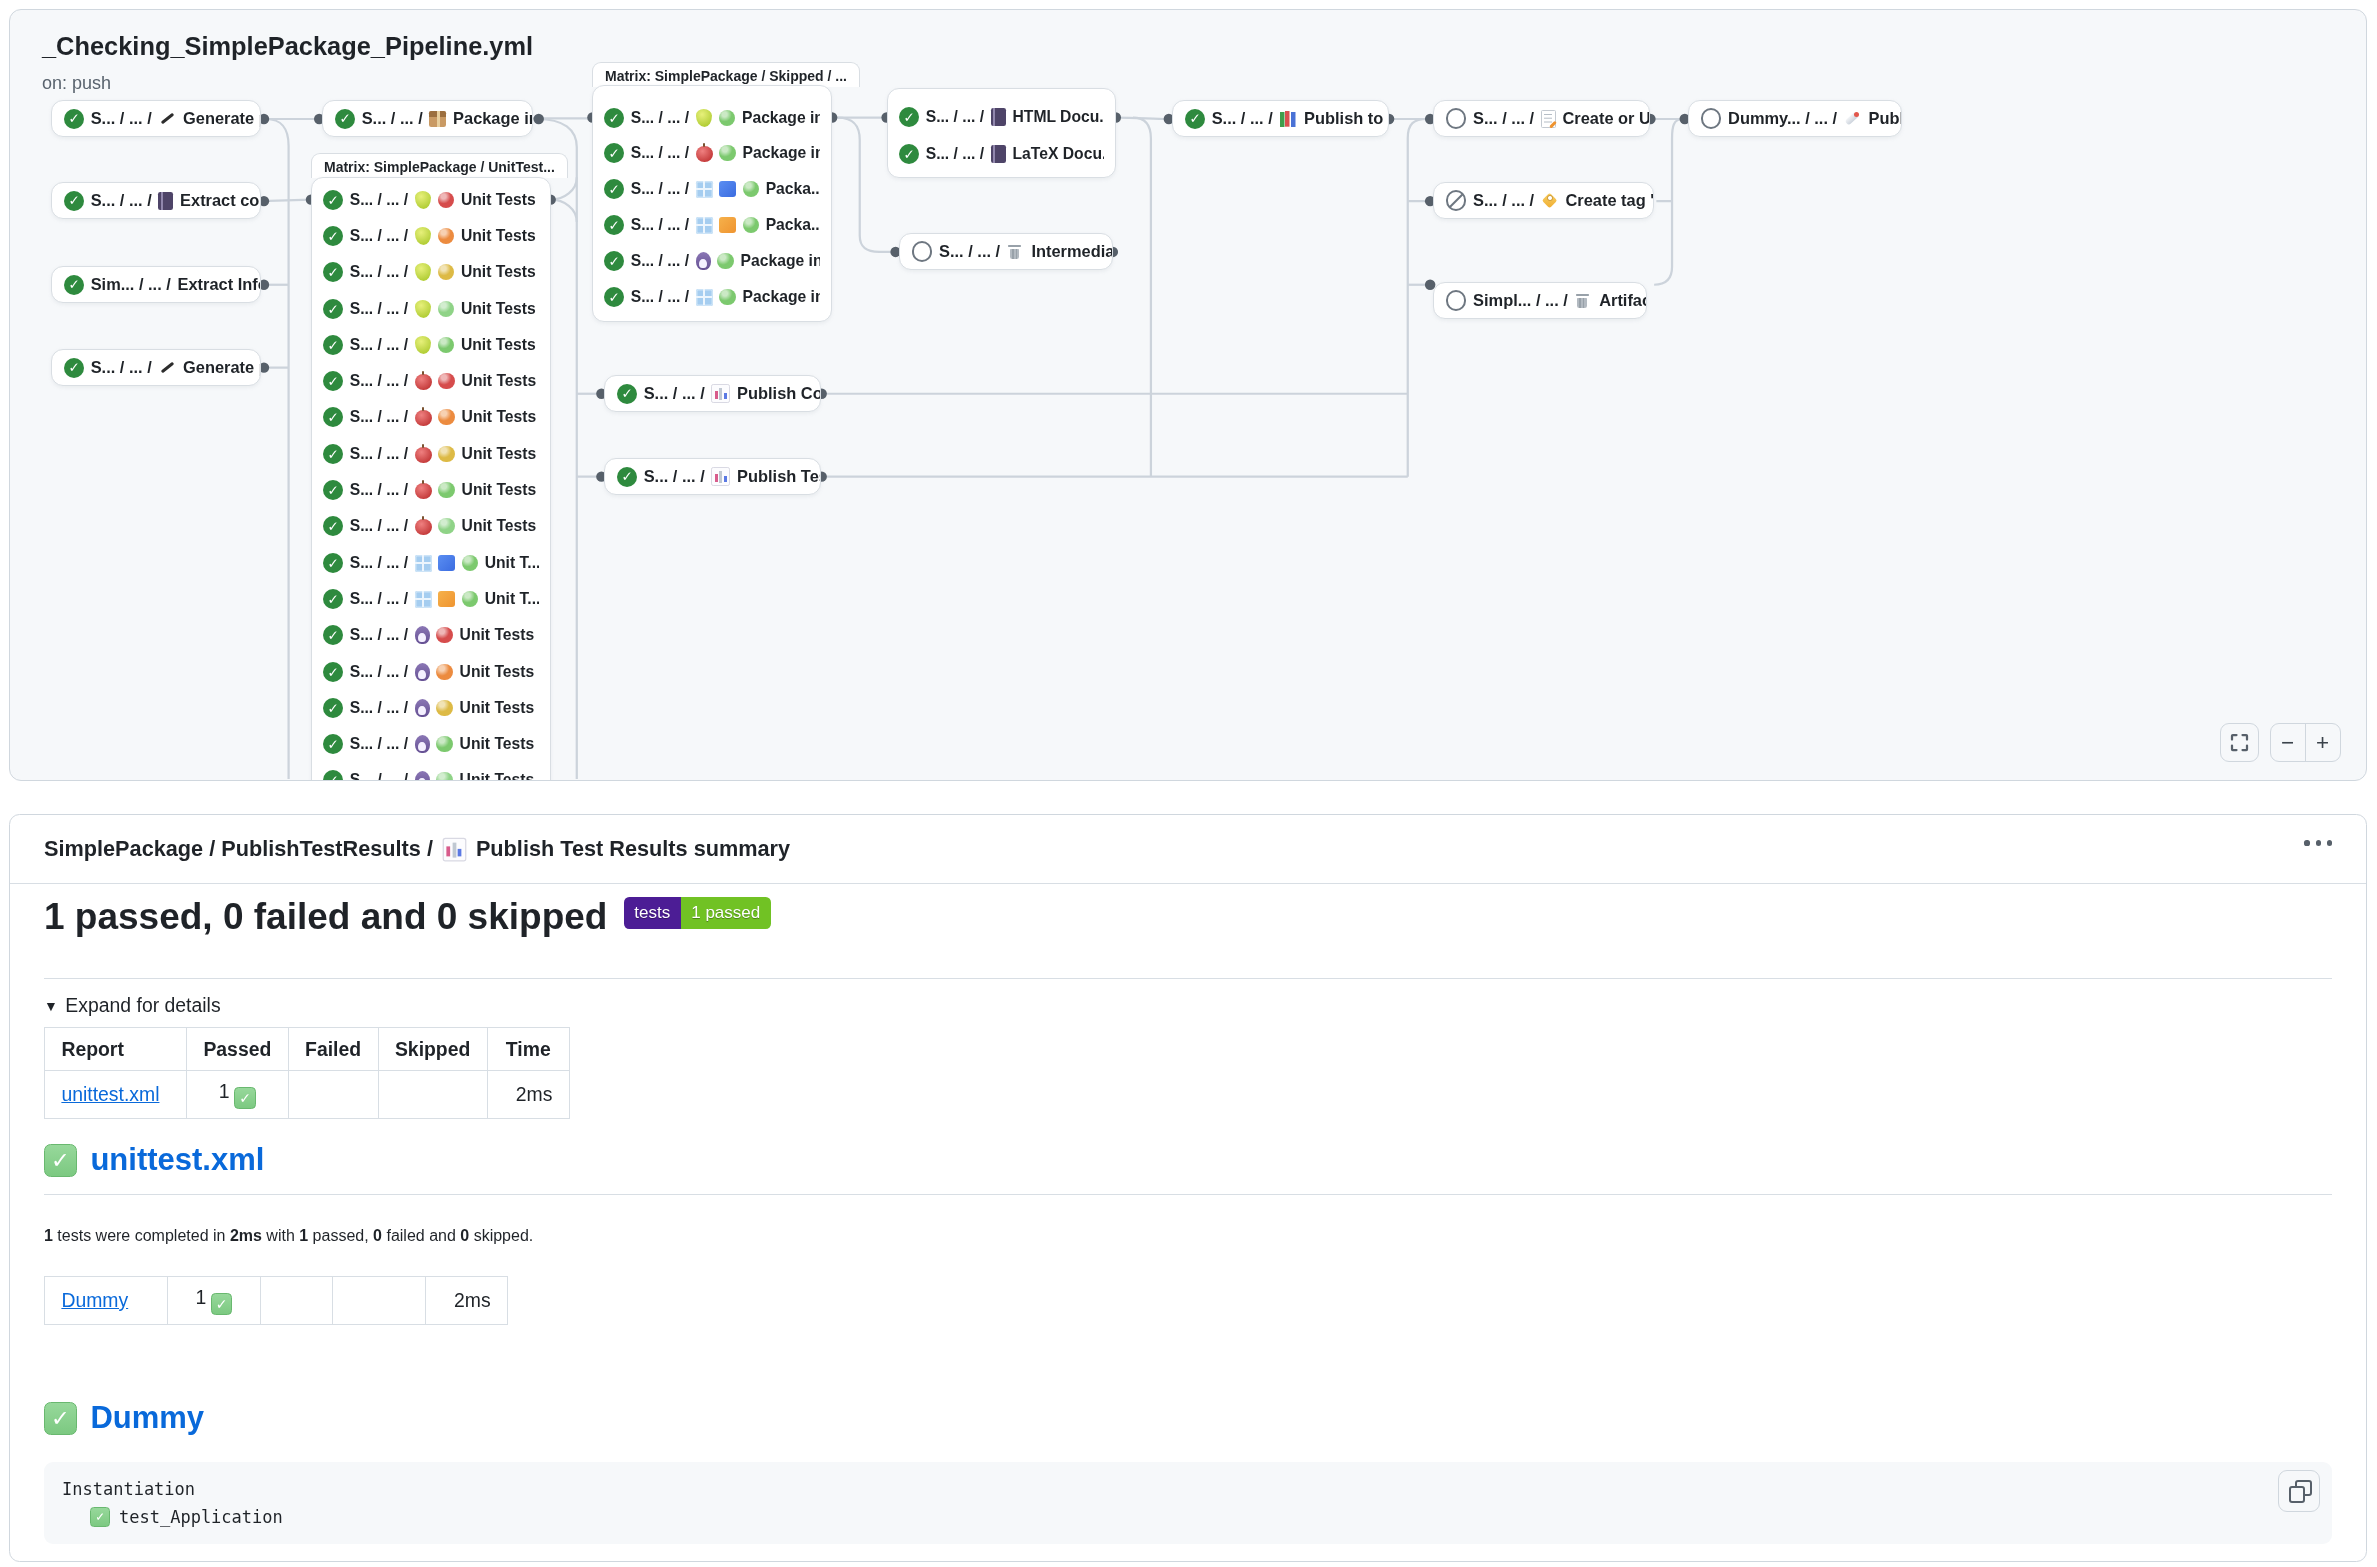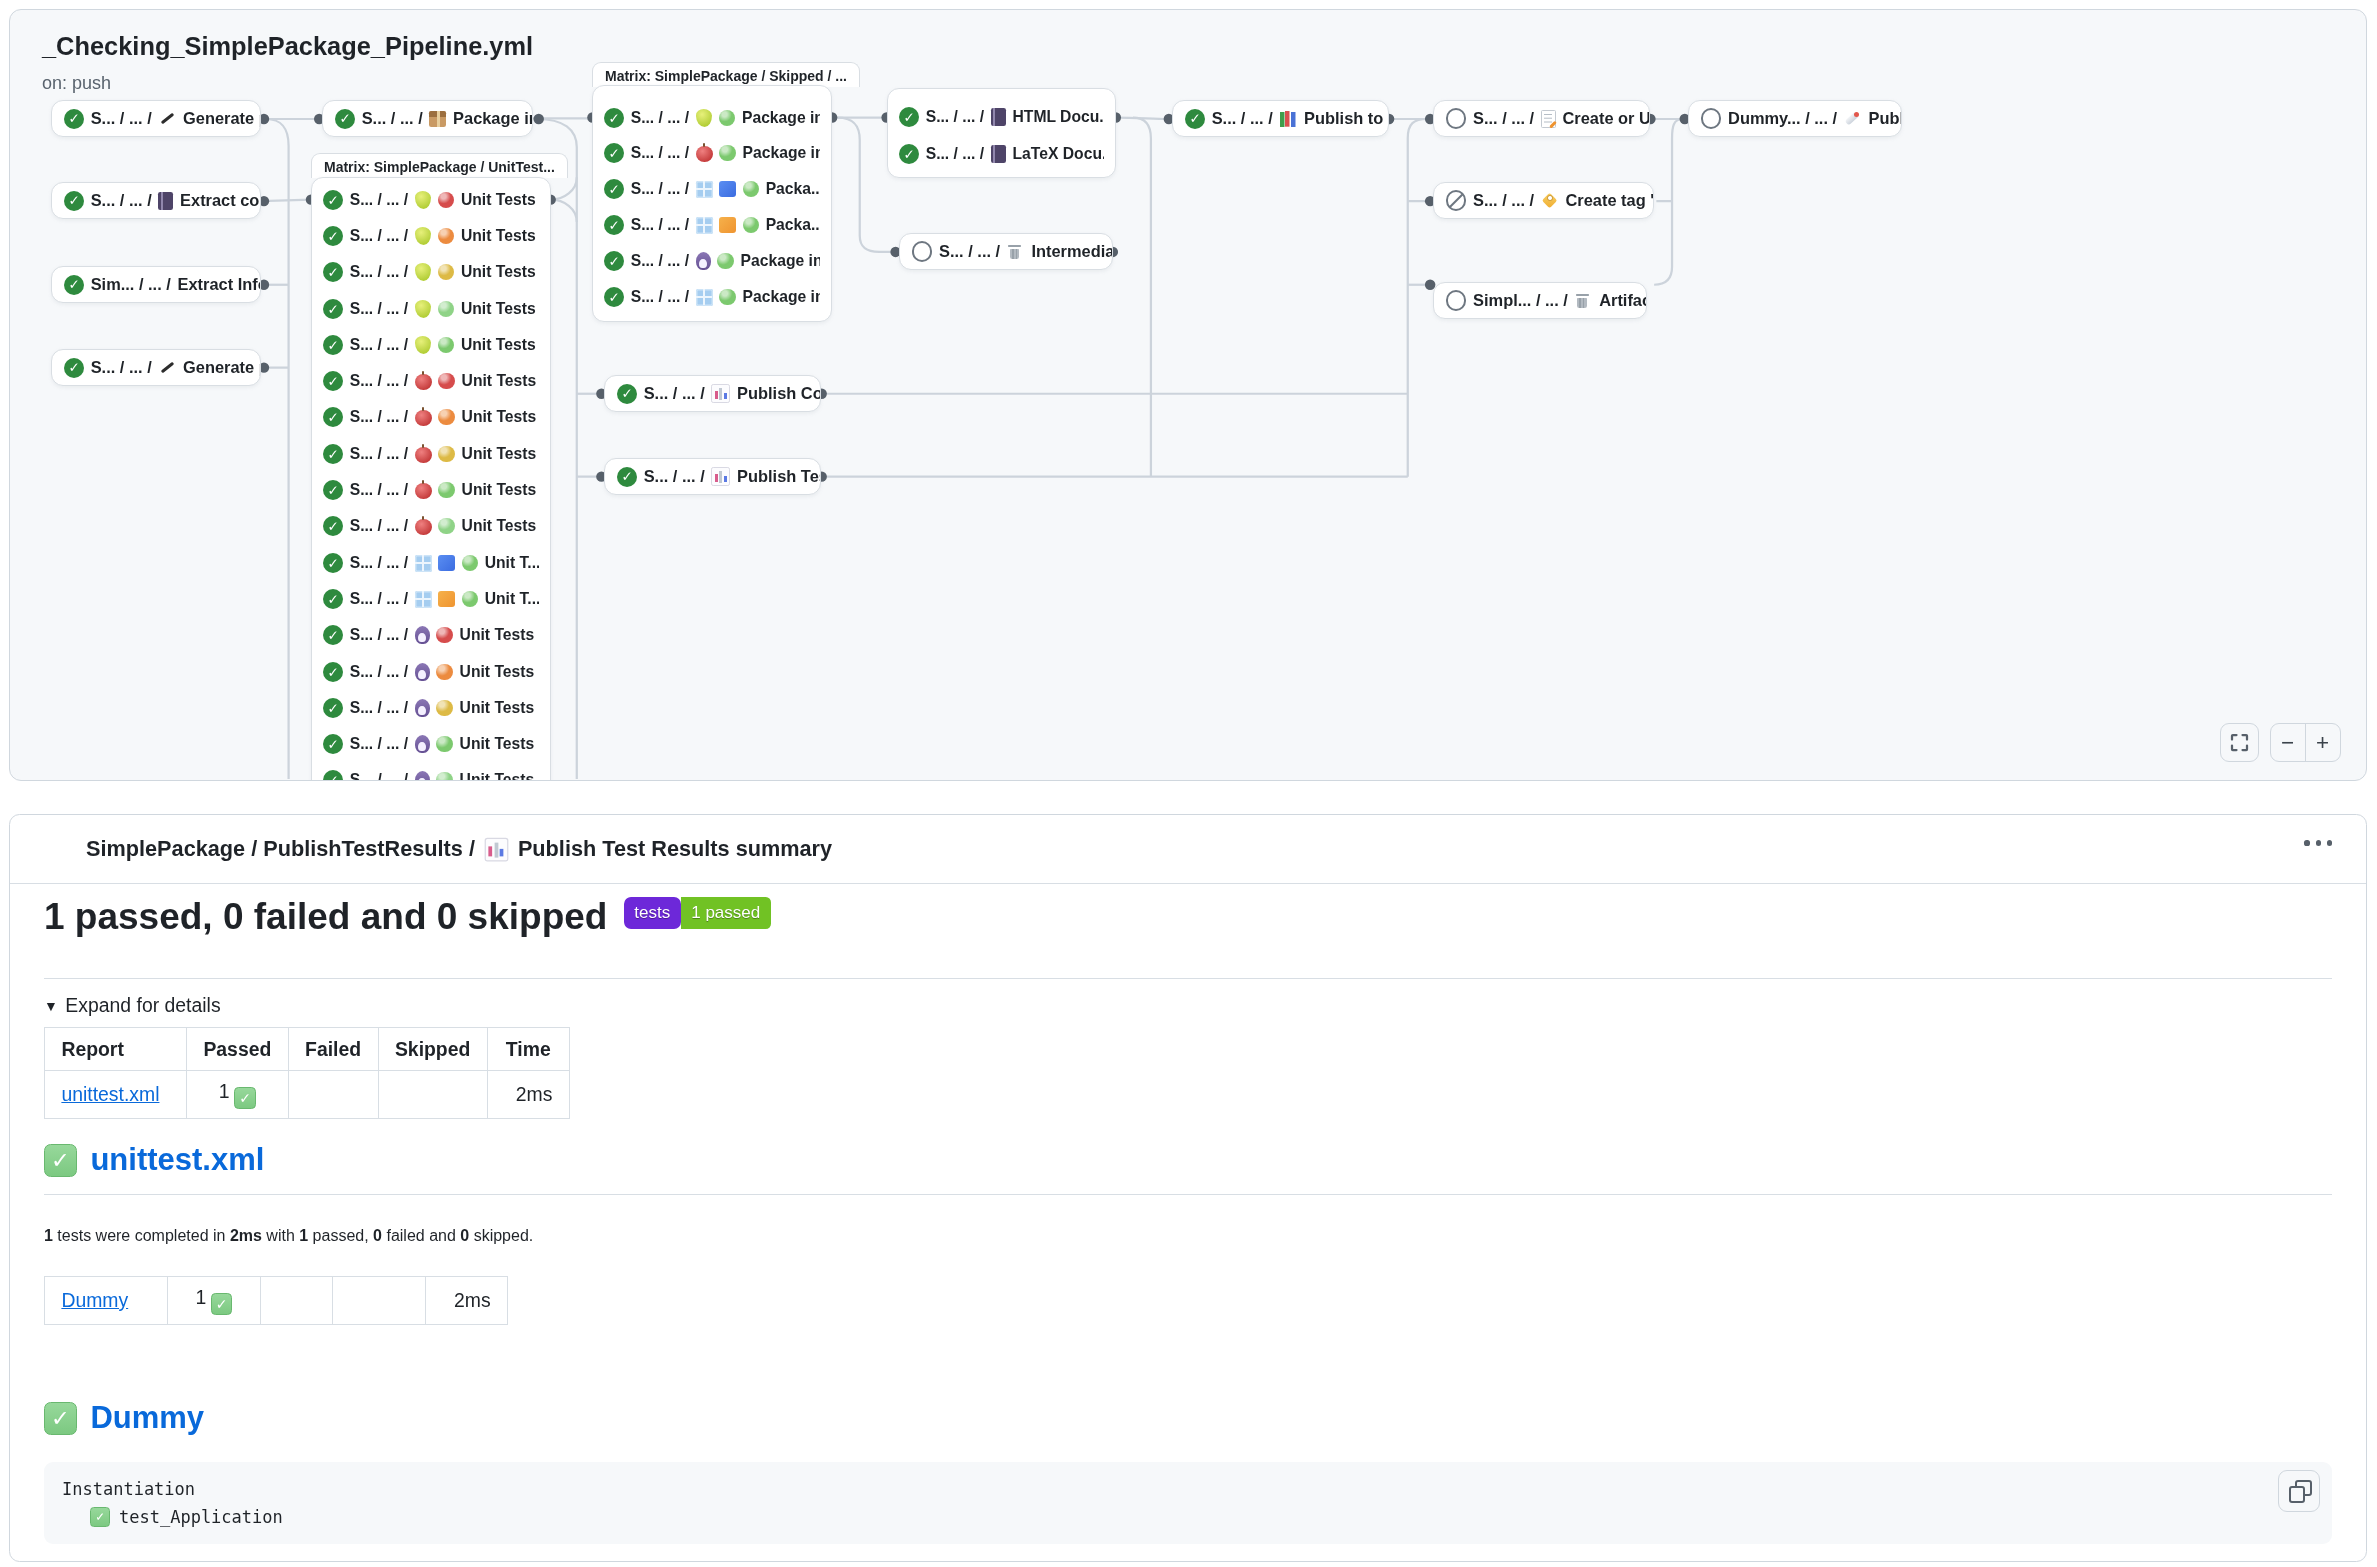--- a/index.html
+++ b/index.html
@@ -85,29 +85,29 @@
     display:flex;align-items:center;justify-content:center;box-sizing:border-box;}
   .gc-zoom{display:flex;border:1.5px solid #d0d7de;border-radius:9px;background:#f6f8fa;box-sizing:border-box;height:39px;}
   .gc-half{width:34px;display:flex;align-items:center;justify-content:center;font-size:22.4px;color:#3b434b;}
   .gc-half:first-child{border-right:1.5px solid #d0d7de;}
 
   
   .summary{position:absolute;left:9px;top:814px;width:2358px;height:748px;background:#fff;
     border:1.5px solid #d0d7de;border-radius:10.5px;overflow:hidden;box-sizing:border-box;}
   .s-header{position:absolute;left:0;top:0;right:0;height:69px;border-bottom:1.5px solid #d8dee4;
     display:flex;align-items:center;padding:0 34px;box-sizing:border-box;}
-  .s-header .crumb{font-size:21.7px;font-weight:700;display:flex;align-items:center;gap:9px;margin-left:42px;}
+  .s-header .crumb{font-size:21.7px;font-weight:700;display:flex;align-items:center;gap:9px;}
   .hdr-chart{transform:scale(1.25);transform-origin:center;margin:0 3px;}
   .kebab{position:absolute;right:34px;top:25.4px;display:flex;gap:6px;align-items:center;}
   .kebab i{width:5.2px;height:5.2px;border-radius:50%;background:#57606a;display:block;}
   .s-h1{position:absolute;left:34px;top:81px;font-size:37px;font-weight:700;color:#1f2328;}
   .badge{display:inline-flex;margin-left:16.4px;border-radius:5.2px;overflow:hidden;font-size:17px;
     font-weight:400;color:#fff;vertical-align:middle;transform:translateY(-6px);
     text-shadow:0 0.7px 0.7px rgba(0,0,0,.35);}
-  .badge .bl{background:#6d28d9;padding:6px 10.5px;border-radius:7px;}
+  .badge .bl{background:#4c1d95;padding:6px 10.5px;}
   .badge .br{background:#71c224;padding:6px 10.5px;}
   .s-rule1{position:absolute;left:34px;right:34px;top:163px;border-bottom:1.5px solid #d8dee4;}
   .s-expand{position:absolute;left:34px;top:179px;font-size:19.4px;display:flex;align-items:center;gap:7.5px;}
   .s-expand .caret{font-size:14px;color:#1f2328;}
   table.rpt{border-collapse:collapse;font-size:19.4px;color:#1f2328;}
   table.rpt th,table.rpt td{border:1.5px solid #d8dee4;padding:7.5px 16.4px;box-sizing:border-box;}
   table.rpt th{font-weight:700;text-align:center;height:43px;}
   table.rpt th:first-child{text-align:left;}
   table.rpt td{height:48px;}
   table.rpt td.c{text-align:center;}

